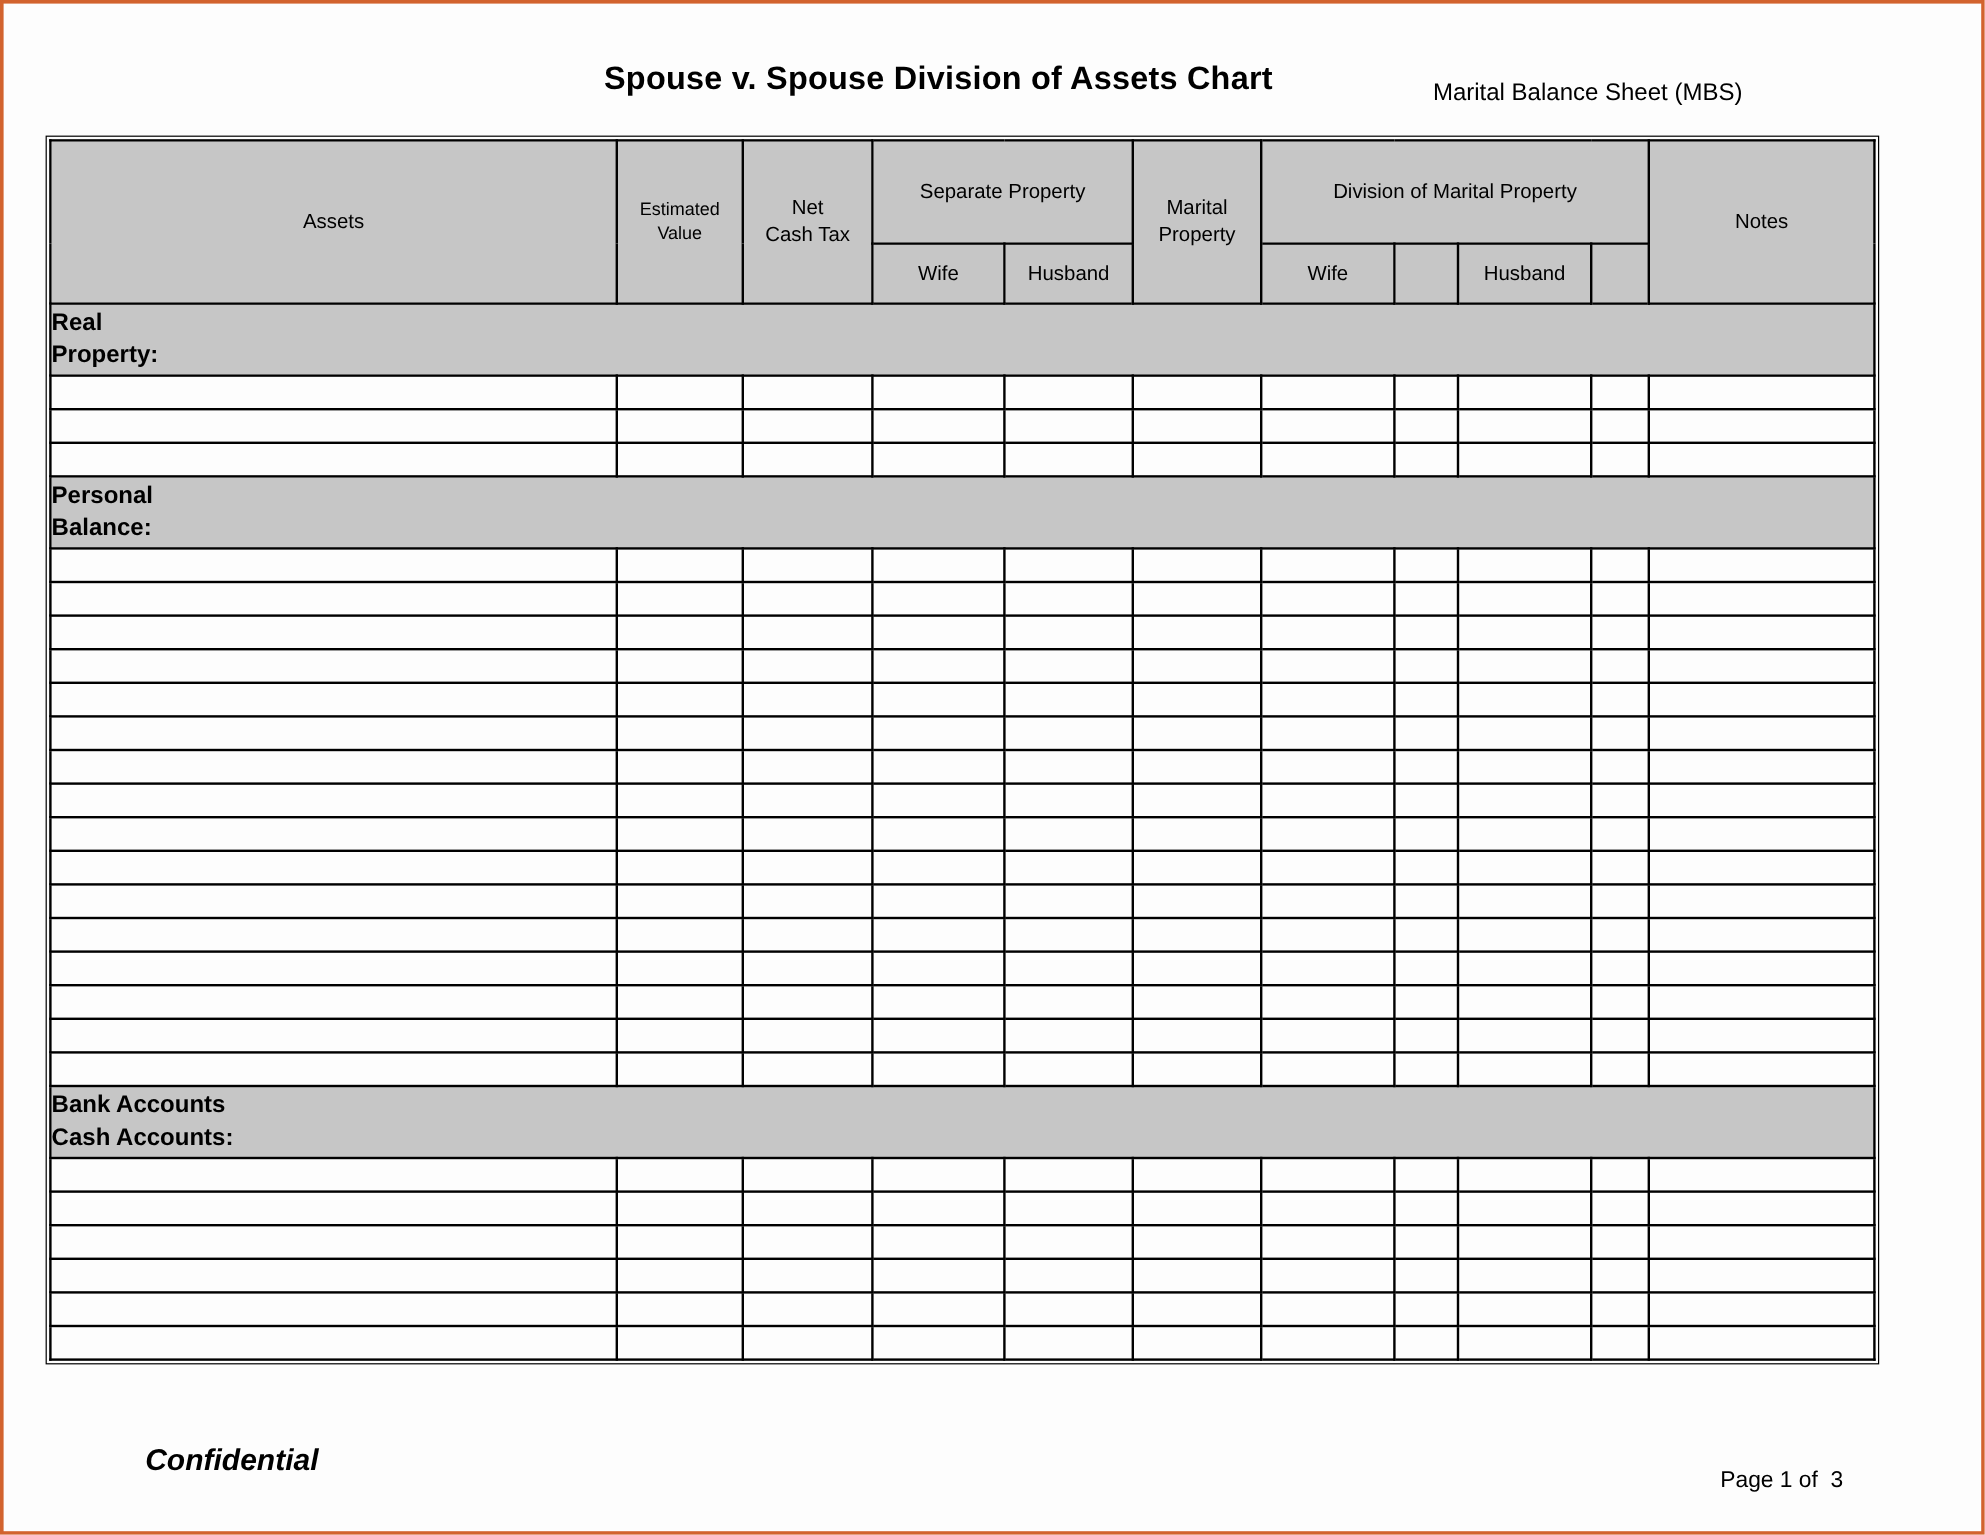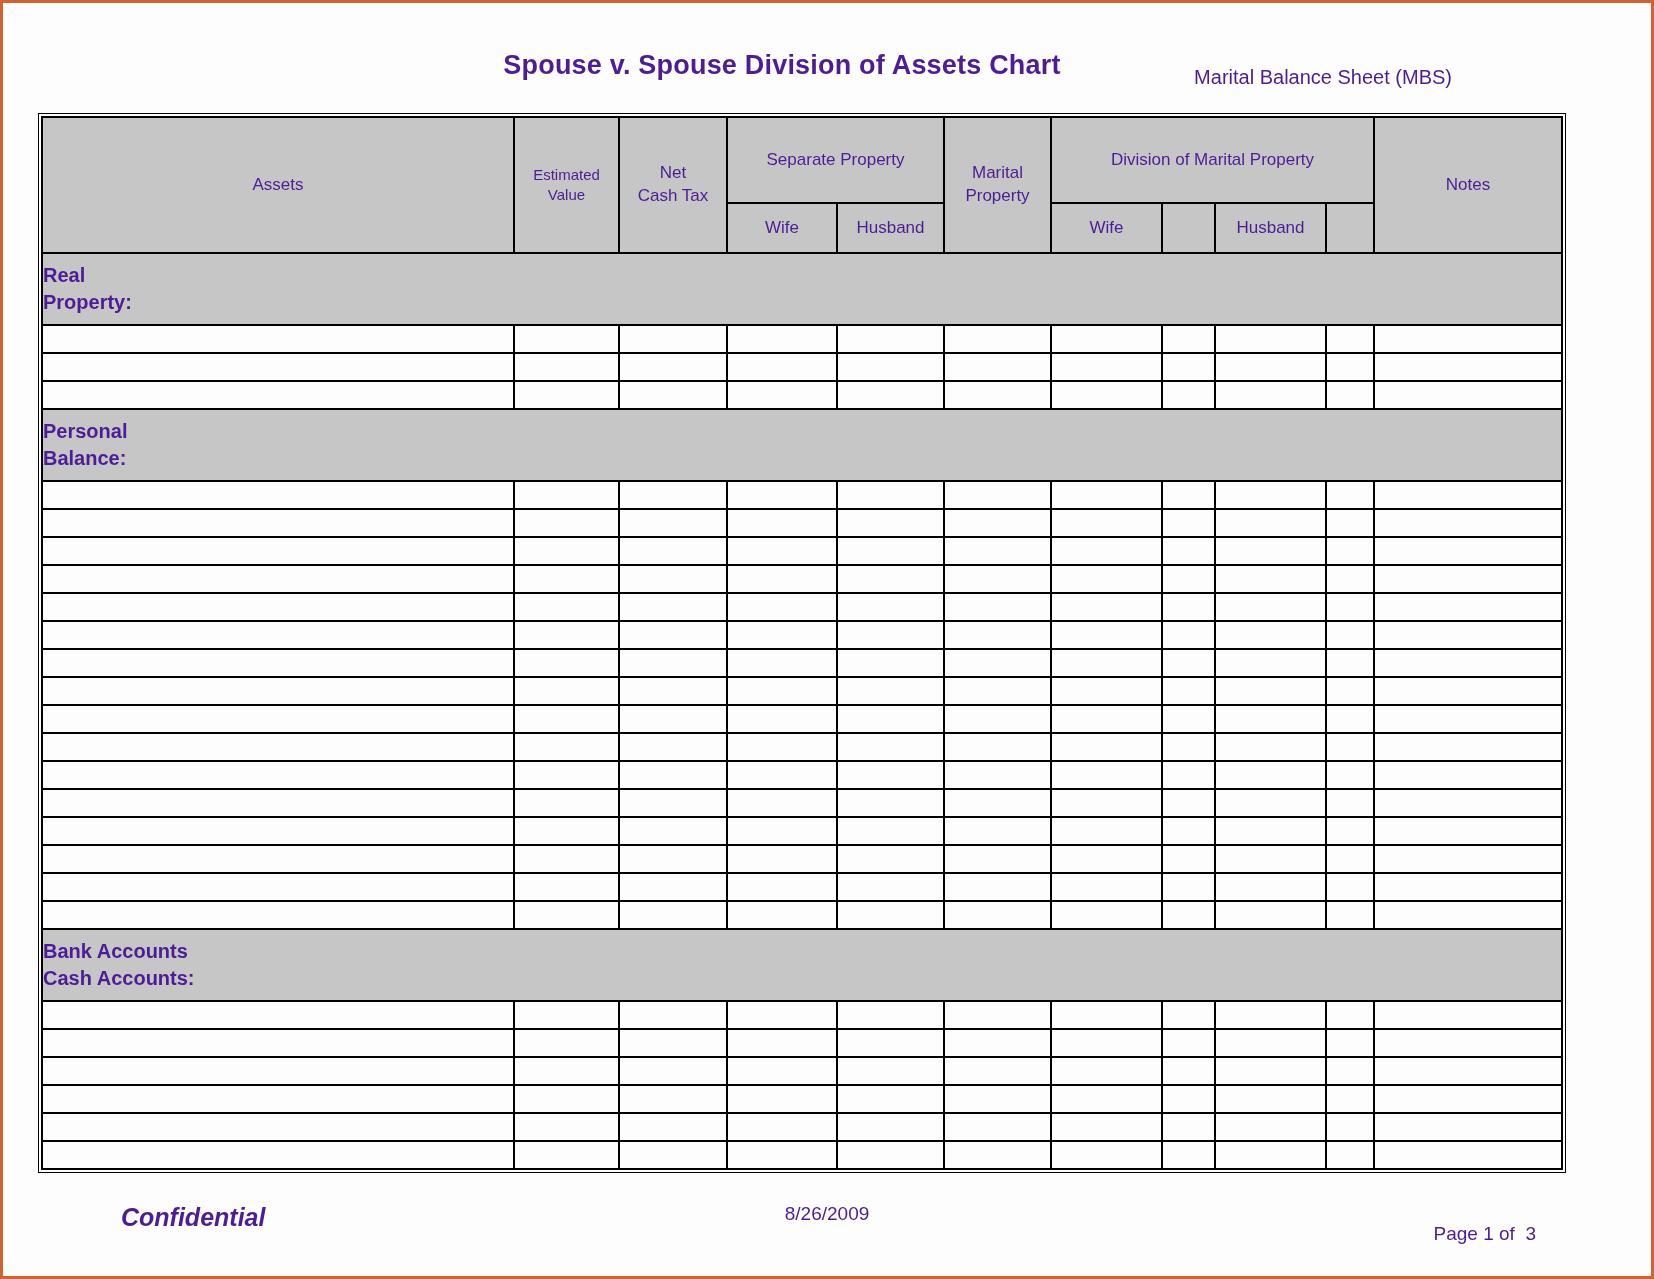--- a/index.html
+++ b/index.html
@@ -3,21 +3,21 @@
 <meta charset="utf-8">
 <style>
   html, body { margin:0; padding:0; background:#fff; }
   .page {
     position:relative;
     width:1654px; height:1279px;
     box-sizing:border-box;
     background:#fdfdfd;
     border:3px solid var(--page-border, #d2632e);
     font-family:"Liberation Sans", sans-serif;
-    color:#4c1d95;
+    color:#000000;
     overflow:hidden;
   }
   .doc-title {
     position:absolute; top:47px; left:50%;
     transform:translateX(-50%) translateX(-45px);
     font-size:27px; font-weight:bold; white-space:nowrap;
     letter-spacing:0.2px;
   }
   .doc-subtitle {
     position:absolute; top:63px; right:199px;
@@ -45,21 +45,21 @@
     font-weight:normal;
     font-size:17px;
     text-align:center;
     vertical-align:middle;
     white-space:pre-line;
     line-height:1.35;
   }
   th.small-text { font-size:15px; }
   tr.hdr-row-1 { height:86px; }
   tr.hdr-row-2 { height:50px;padding-left:44px; }
-  tr.section-row { height:72px; }
+  tr.section-row { height:60px; }
   td.section-cell {
     background:var(--header-bg, #c6c6c6);
     font-weight:bold;
     font-size:20px;
     padding-left:20px;
     white-space:pre-line;
     line-height:1.35;
     vertical-align:middle;
     text-align:left;
   }
@@ -459,16 +459,15 @@
             <td class="cell"></td>
             <td class="cell"></td>
             <td class="cell"></td>
             <td class="cell"></td>
           </tr>
         </tbody>
     </table>
   </div>
 
   <div class="footer-left">Confidential</div>
-  <div class="footer-center">8/26/2009</div>
   <div class="footer-right">Page 1 of  3</div>
 
 </div>
 
 </body></html>

